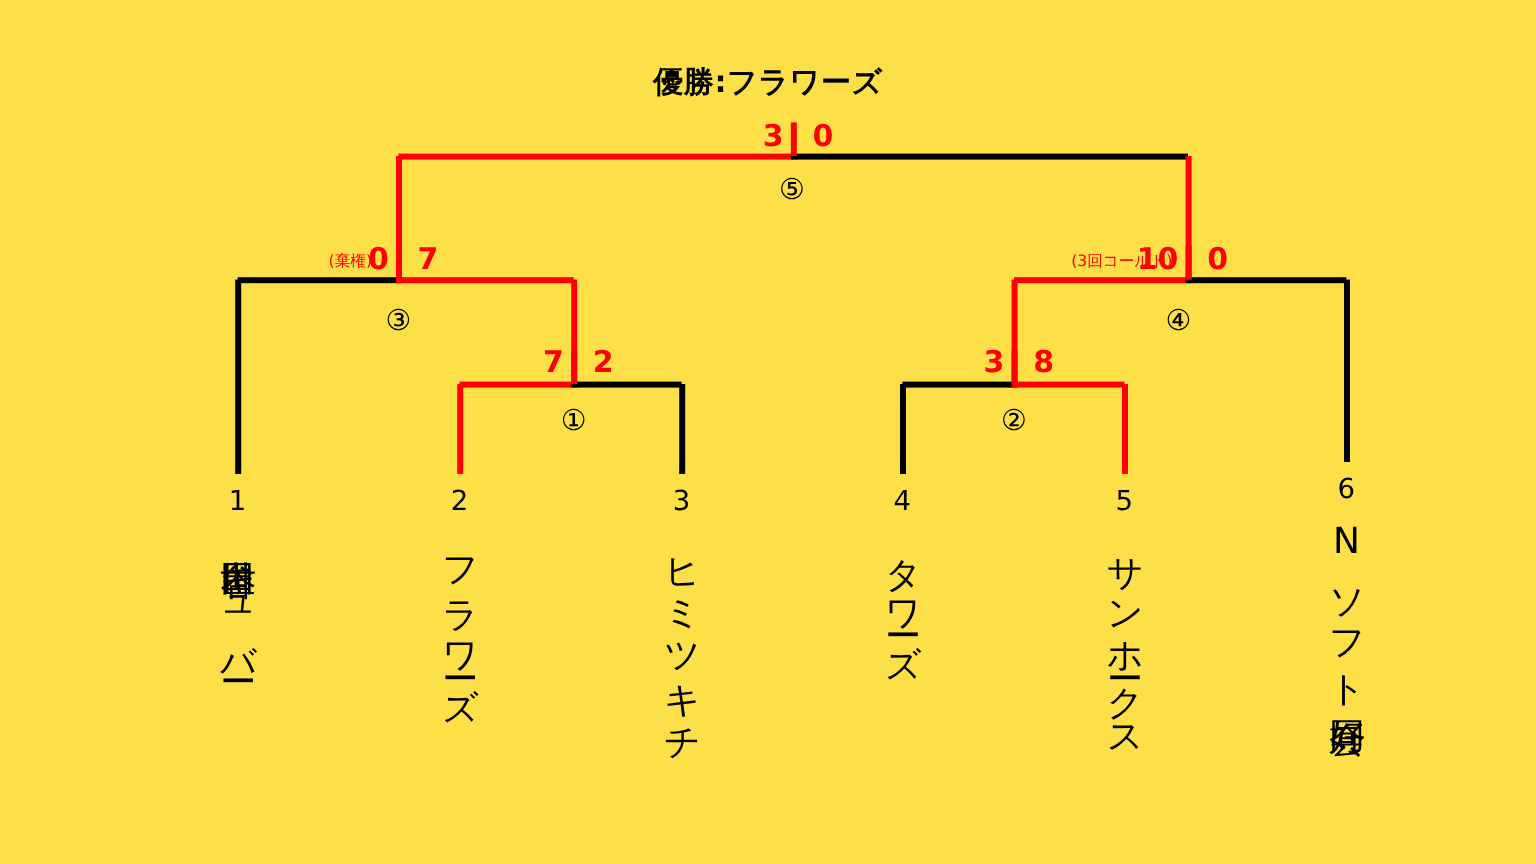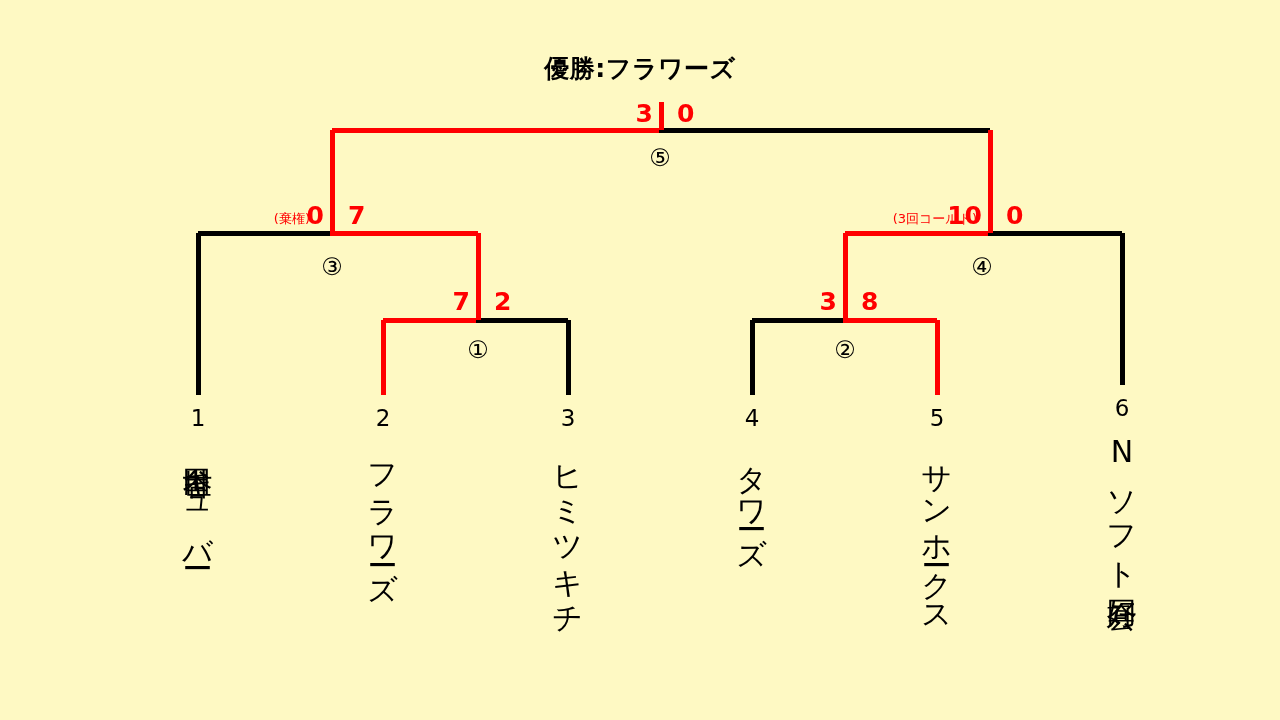--- a/index.html
+++ b/index.html
@@ -4,21 +4,21 @@
 <style>
   html, body {
     margin: 0;
     padding: 0;
     background: #ffffff;
   }
   #root {
     position: relative;
     width: 1280px;
     height: 720px;
-    background: #fef9c3;
+    background: #fde047;
     font-family: "DejaVu Sans", "Liberation Sans", sans-serif;
     overflow: hidden;
   }
 
   
   .seg {
     position: absolute;
     background: #000000;
   }
   .seg.red {

